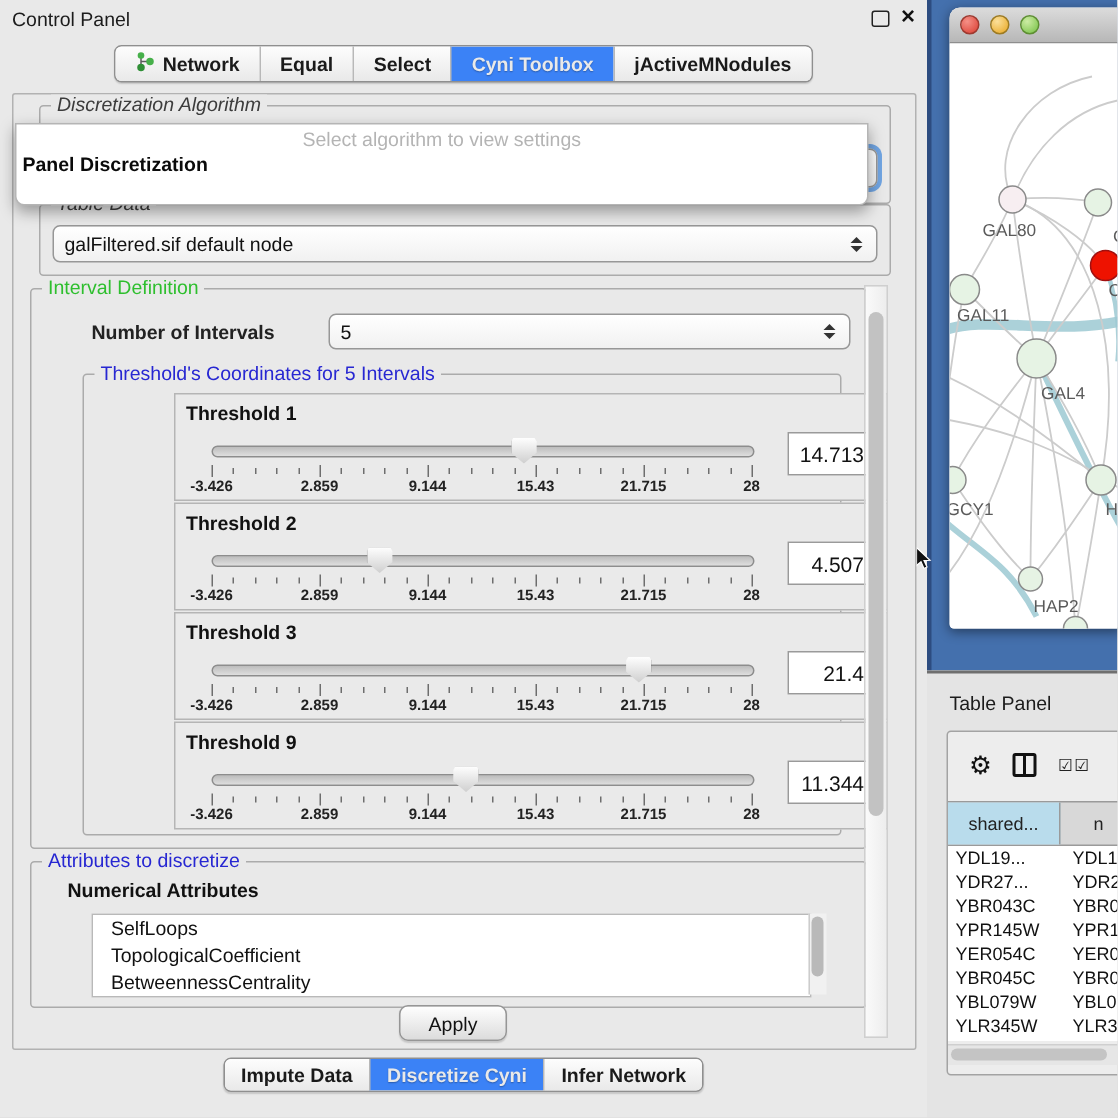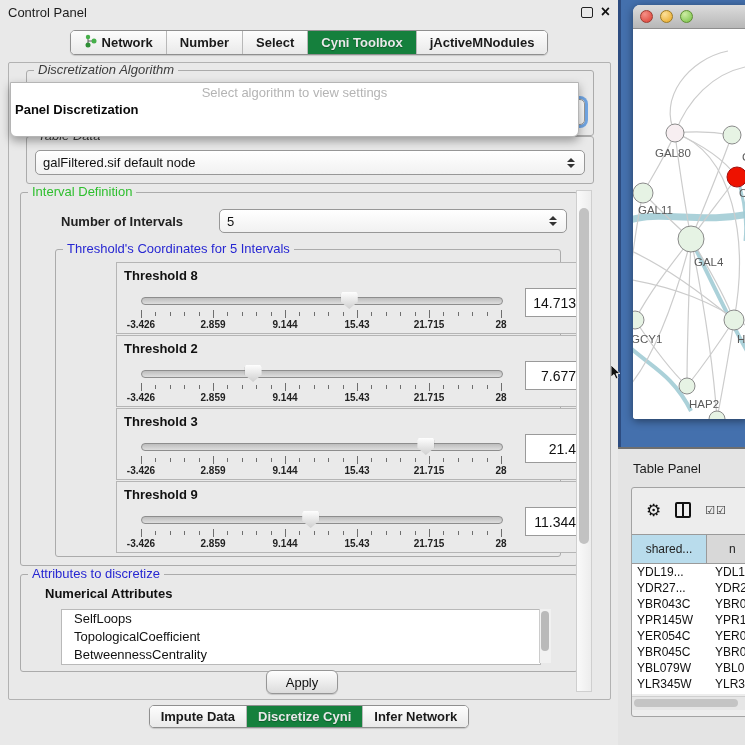--- a/index.html
+++ b/index.html
@@ -12,21 +12,21 @@
   .cp-titlebar{left:0;top:0;width:618px;height:24px;display:flex;align-items:center;padding:0 8px;box-sizing:border-box;}
   .cp-title{font-size:13px;color:#1c1c1c;}
   .cp-title-icons{margin-left:auto;display:flex;align-items:center;gap:8px;}
   .float-ic{width:10px;height:9px;border:1.6px solid #222;border-radius:2px;display:inline-block;}
   .close-ic{font-size:16px;font-weight:bold;color:#111;line-height:1;}
 
   .tabbar{top:30px;left:0;width:618px;display:flex;justify-content:center;}
   .seg{display:flex;border:1px solid #8f8f8f;border-radius:5px;overflow:hidden;background:#fff;box-shadow:0 1px 1px rgba(0,0,0,.15);height:23px;}
   .seg .tab{display:flex;align-items:center;gap:5px;padding:0 13px;font-size:13px;font-weight:bold;color:#1a1a1a;background:linear-gradient(#fdfdfd,#e9e9e9);border-left:1px solid #b8b8b8;cursor:default;}
   .seg .tab:first-child{border-left:none;}
-  .seg .tab.active{background:#15803d;color:#e9e9e9;text-shadow:0 1px 1px rgba(0,0,0,.3);}
+  .seg .tab.active{background:#3b82f6;color:#e9e9e9;text-shadow:0 1px 1px rgba(0,0,0,.3);}
   .seg.small{height:21px;}
   .seg.small .tab{padding:0 11px;}
 
   .cp-outer{left:8px;top:62px;width:601px;height:636px;border:1px solid #b2b2b2;border-radius:2px;background:#e9e9e9;}
 
   .group{position:absolute;border:1px solid #ababab;border-radius:3px;}
   .group-title{position:absolute;top:-8px;left:7px;background:#e9e9e9;padding:0 4px;font-size:13px;line-height:14px;}
   .t-dark{color:#3c3c3c;font-style:italic;}
   .t-green{color:#2ebf2e;}
   .t-blue{color:#2727d2;}
@@ -123,21 +123,21 @@
               <line x1="4" y1="3" x2="4" y2="11" stroke="#5a5a5a" stroke-width="1"></line>
               <line x1="4" y1="7" x2="10" y2="7" stroke="#5a5a5a" stroke-width="1"></line>
               <circle cx="4" cy="3" r="2.2" fill="#46b04a"></circle>
               <circle cx="4" cy="11" r="2.5" fill="#2f8f36"></circle>
               <circle cx="10" cy="7" r="2.5" fill="#46b04a"></circle>
             </svg>
           </span>
           <span>Network</span>
         </div>
         <div class="tab">
-            <span>Number</span>
+            <span>Equal</span>
           </div>
         <div class="tab">
             <span>Select</span>
           </div>
         <div class="tab active">
             <span>Cyni Toolbox</span>
           </div>
         <div class="tab">
             <span>jActiveMNodules</span>
           </div>
@@ -176,21 +176,21 @@
         <span class="arrows">
             <i class="up"></i>
             <i class="dn"></i>
           </span>
       </div>
 
       <div class="group" style="left:34px;top:56px;width:504px;height:306px;">
         <span class="group-title t-blue">Threshold's Coordinates for 5 Intervals</span>
 
         <div class="th-panel" style="top:12px;">
-          <span class="th-label">Threshold 8</span>
+          <span class="th-label">Threshold 1</span>
           <div class="slider">
             <div class="track"></div>
             <div class="thumb" style="left: calc(57.72% - 8px);"></div>
             <div class="ticks">
                 <i class="major" style="left: 0%;"></i>
                 <i style="left: 4%;"></i>
                 <i style="left: 8%;"></i>
                 <i style="left: 12%;"></i>
                 <i style="left: 16%;"></i>
                 <i class="major" style="left: 20%;"></i>
@@ -262,21 +262,21 @@
               </div>
             <div class="tick-labels">
                 <span style="left: 0%;">-3.426</span>
                 <span style="left: 20%;">2.859</span>
                 <span style="left: 40%;">9.144</span>
                 <span style="left: 60%;">15.43</span>
                 <span style="left: 80%;">21.715</span>
                 <span style="left: 100%;">28</span>
               </div>
           </div>
-          <div class="value-box">7.677</div>
+          <div class="value-box">4.507</div>
         </div>
 
         <div class="th-panel" style="top:158px;">
           <span class="th-label">Threshold 3</span>
           <div class="slider">
             <div class="track"></div>
             <div class="thumb" style="left: calc(79% - 8px);"></div>
             <div class="ticks">
                 <i class="major" style="left: 0%;"></i>
                 <i style="left: 4%;"></i>

